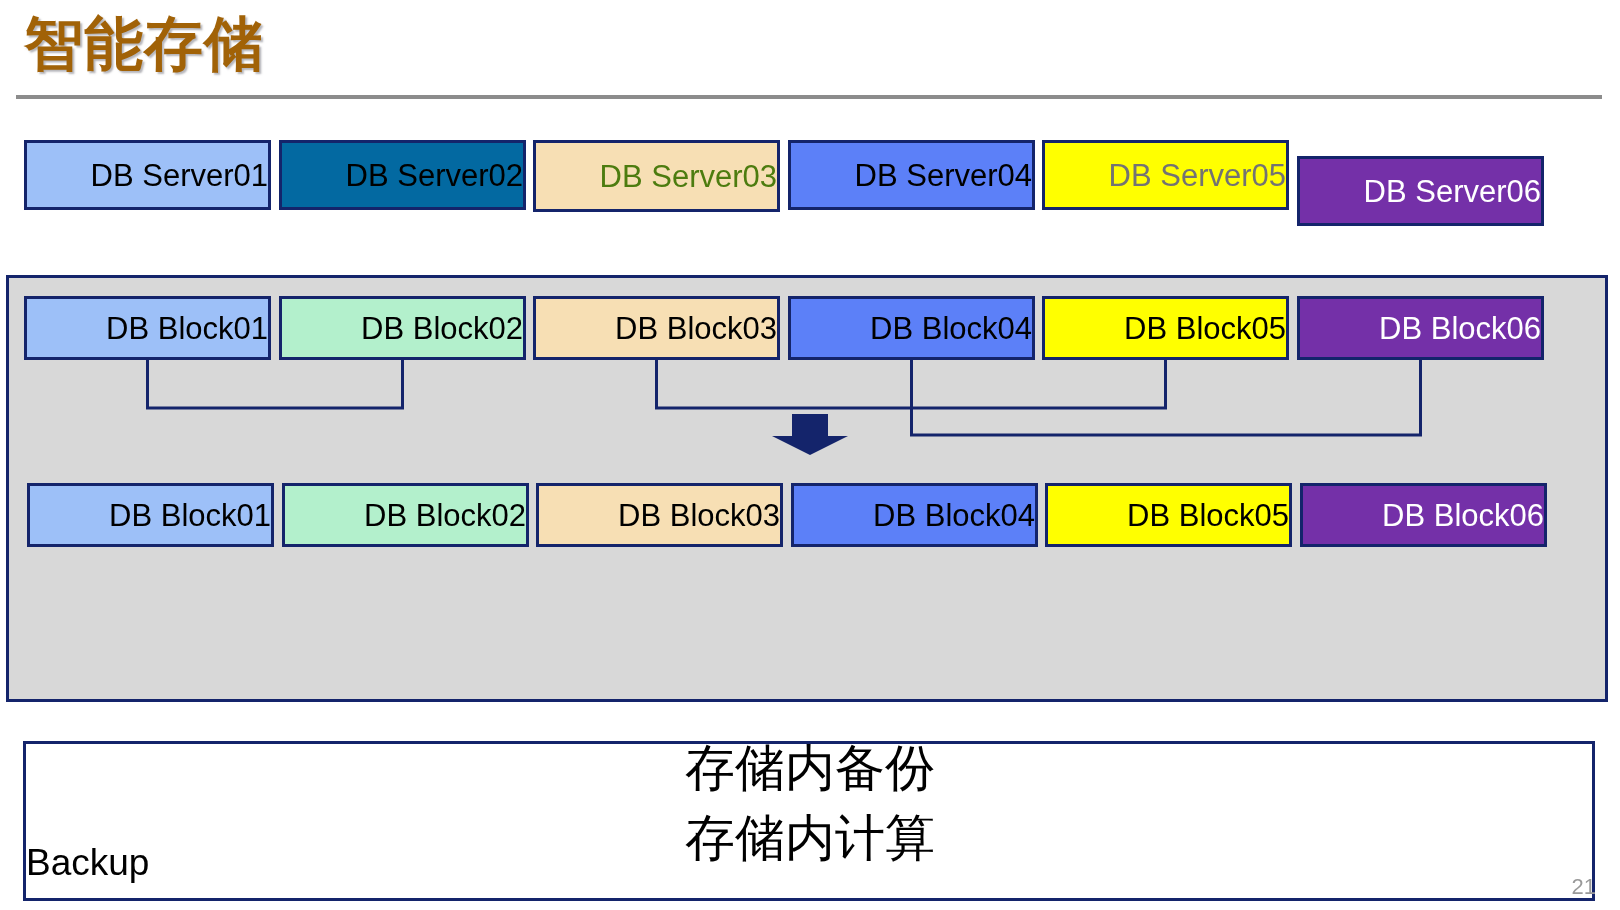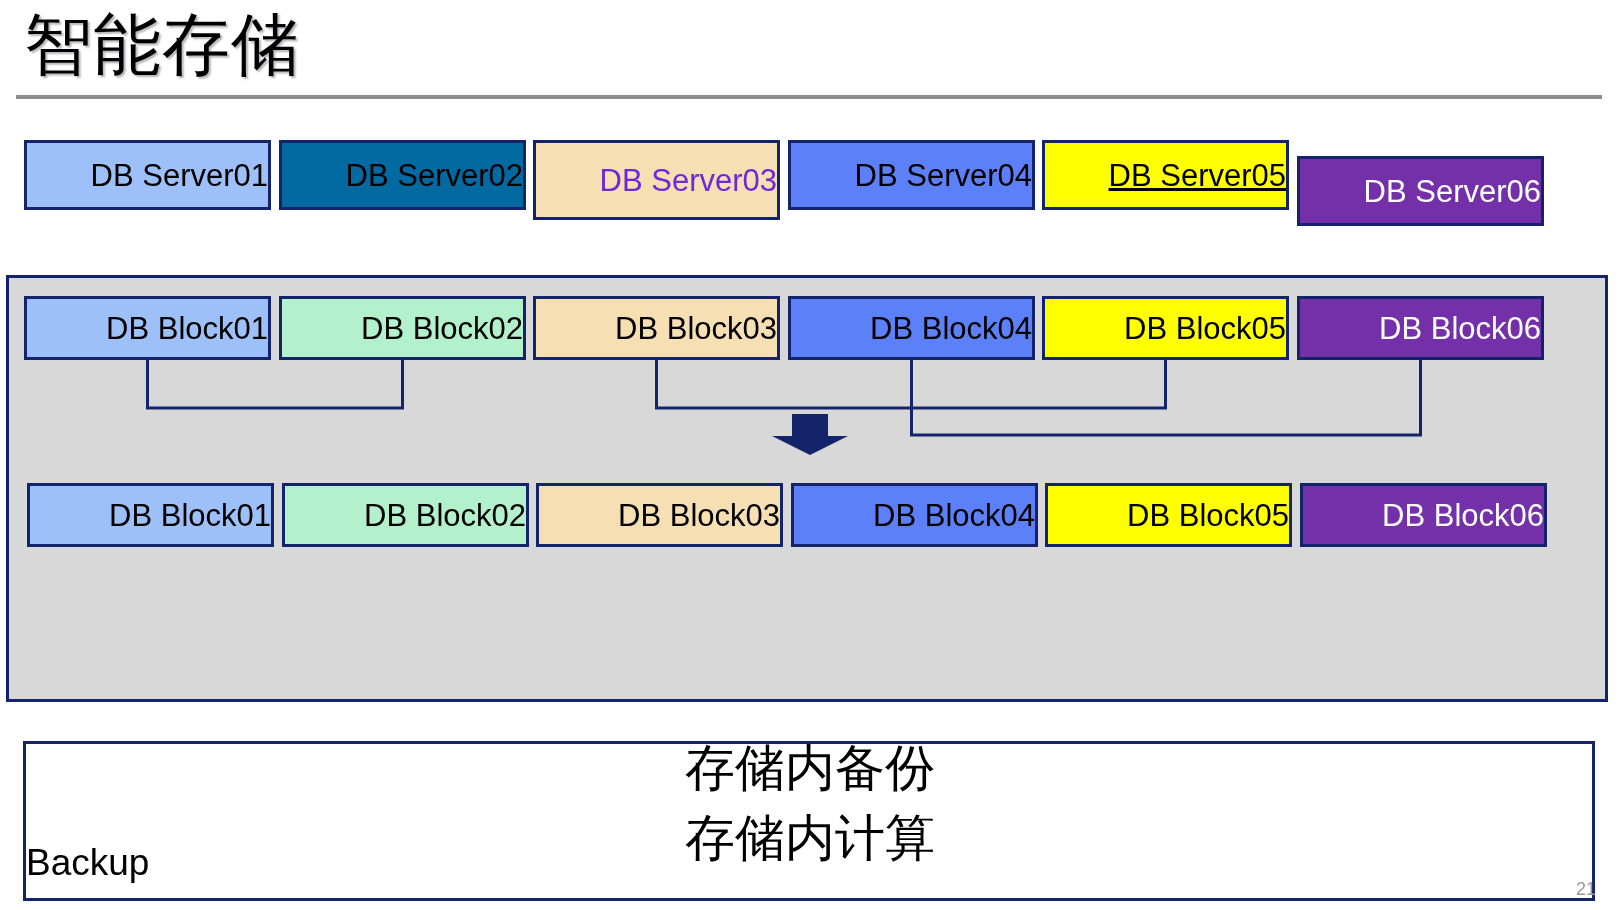--- a/index.html
+++ b/index.html
@@ -14,24 +14,24 @@
     overflow: hidden;
     font-family: "Liberation Sans", "DejaVu Sans", sans-serif;
     -webkit-font-smoothing: antialiased;
   }
 
   
   #slide-title {
     position: absolute;
     left: 24px;
     top: 2px;
-    font-size: 68px;
+    font-size: 59px;
     line-height: 84px;
-    font-weight: 400;
-    color: #000000;
+    font-weight: 700;
+    color: #a16207;
     text-shadow: 2px 2px 2px rgba(120,120,130,0.55);
     letter-spacing: 1px;
     white-space: nowrap;
   }
   #title-rule {
     position: absolute;
     left: 16px;
     top: 95px;
     width: 1586px;
     height: 4px;
@@ -124,44 +124,44 @@
     line-height: 70px;
     color: #000000;
   }
   #caption div { white-space: nowrap; }
 
   
   #page-number {
     position: absolute;
     right: 24px;
     bottom: 10px;
-    font-size: 18px;
+    font-size: 22px;
     color: #9a9a9a;
   }
 </style>
 </head>
 <body>
 
 <div id="slide-title">智能存储</div>
 <div id="title-rule"></div>
 
 <div id="server-row">
     <div class="node dark-text" style="left: 24px; top: 140px; width: 247px; height: 70px; background: rgb(157, 192, 248); color: rgb(0, 0, 0); border-color: rgb(20, 36, 107);">
       <span>DB Server01</span>
     </div>
     <div class="node dark-text" style="left: 279px; top: 140px; width: 247px; height: 70px; background: #0369a1; color: rgb(0, 0, 0); border-color: rgb(20, 36, 107);">
       <span>DB Server02</span>
     </div>
-    <div class="node dark-text" style="left: 533px; top: 140px; width: 247px; height: 80px; background: rgb(247, 223, 180); color: #6d28d9; border-color: rgb(20, 36, 107);">
+    <div class="node dark-text" style="left: 533px; top: 140px; width: 247px; height: 72px; background: rgb(247, 223, 180); color: #4d7c0f; border-color: rgb(20, 36, 107);">
       <span>DB Server03</span>
     </div>
     <div class="node dark-text" style="left: 788px; top: 140px; width: 247px; height: 70px; background: rgb(92, 128, 248); color: rgb(0, 0, 0); border-color: rgb(20, 36, 107);">
       <span>DB Server04</span>
     </div>
-    <div class="node dark-text" style="left: 1042px; top: 140px; width: 247px; height: 70px; background: rgb(255, 255, 0); color: #000000; border-color: rgb(20, 36, 107); text-decoration: underline;">
+    <div class="node dark-text" style="left: 1042px; top: 140px; width: 247px; height: 70px; background: rgb(255, 255, 0); color: #737373; border-color: rgb(20, 36, 107);">
       <span>DB Server05</span>
     </div>
     <div class="node light-text" style="left: 1297px; top: 140px; width: 247px; height: 70px; background: rgb(116, 48, 168); color: rgb(255, 255, 255); border-color: rgb(20, 36, 107); margin-top: 16px;">
       <span>DB Server06</span>
     </div>
   </div>
 
 <div id="storage-panel">
 
   <div id="backup-panel">

